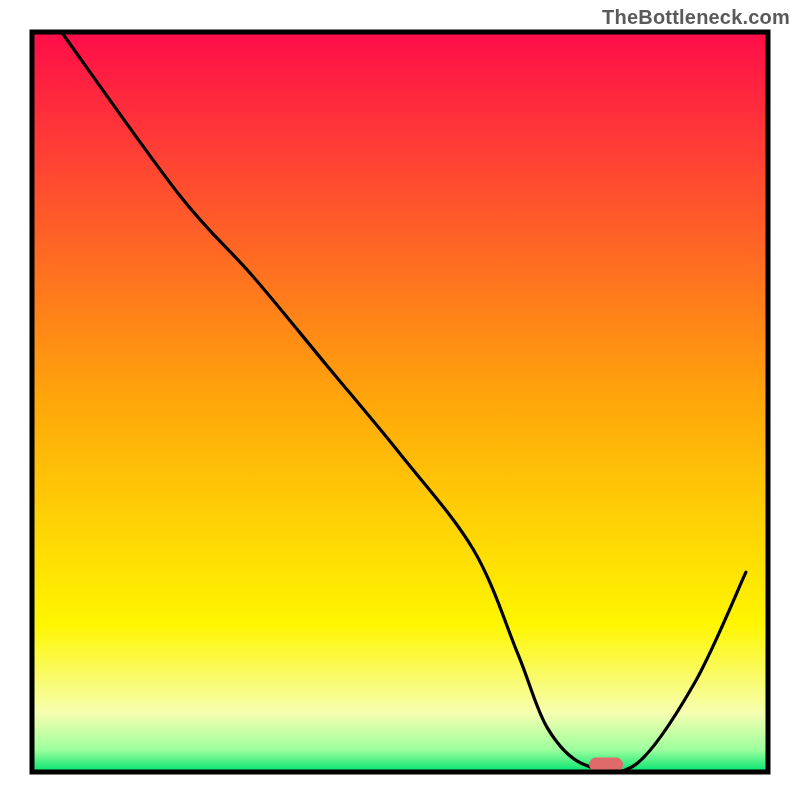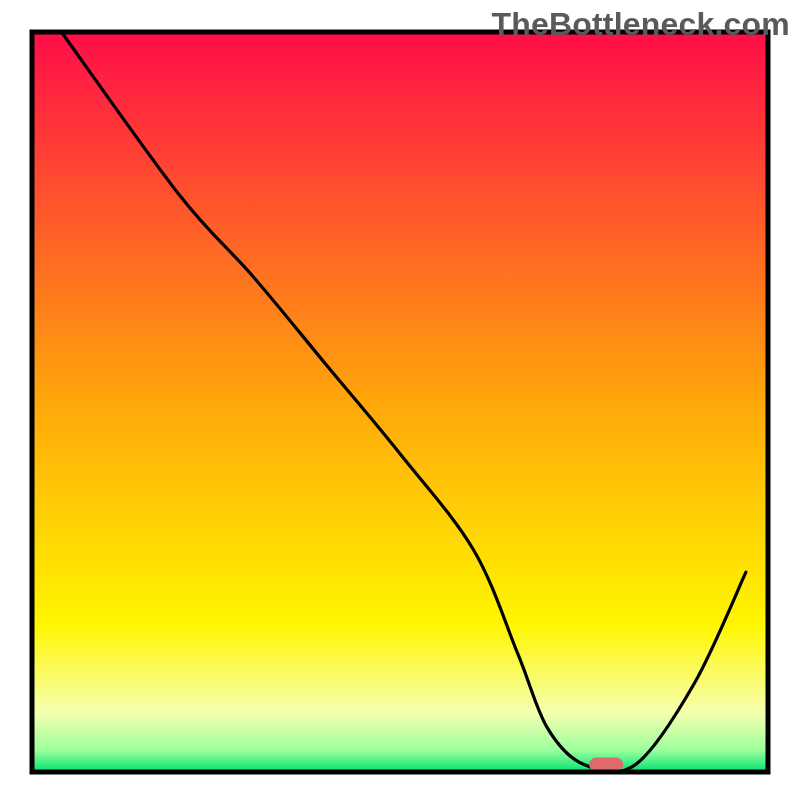--- a/index.html
+++ b/index.html
@@ -14,21 +14,21 @@
   .chart-wrap {
     position: absolute;
     left: 0; top: 0;
     width: 800px; height: 800px;
   }
   svg { display: block; }
   .watermark {
     position: absolute;
     top: 6px;
     right: 10px;
-    font-size: 32px;
+    font-size: 20px;
     font-weight: 600;
     color: #5a5a5a;
     letter-spacing: 0.2px;
     user-select: none;
   }
 </style>
 </head>
 <body>
 
 <div class="chart-wrap">

